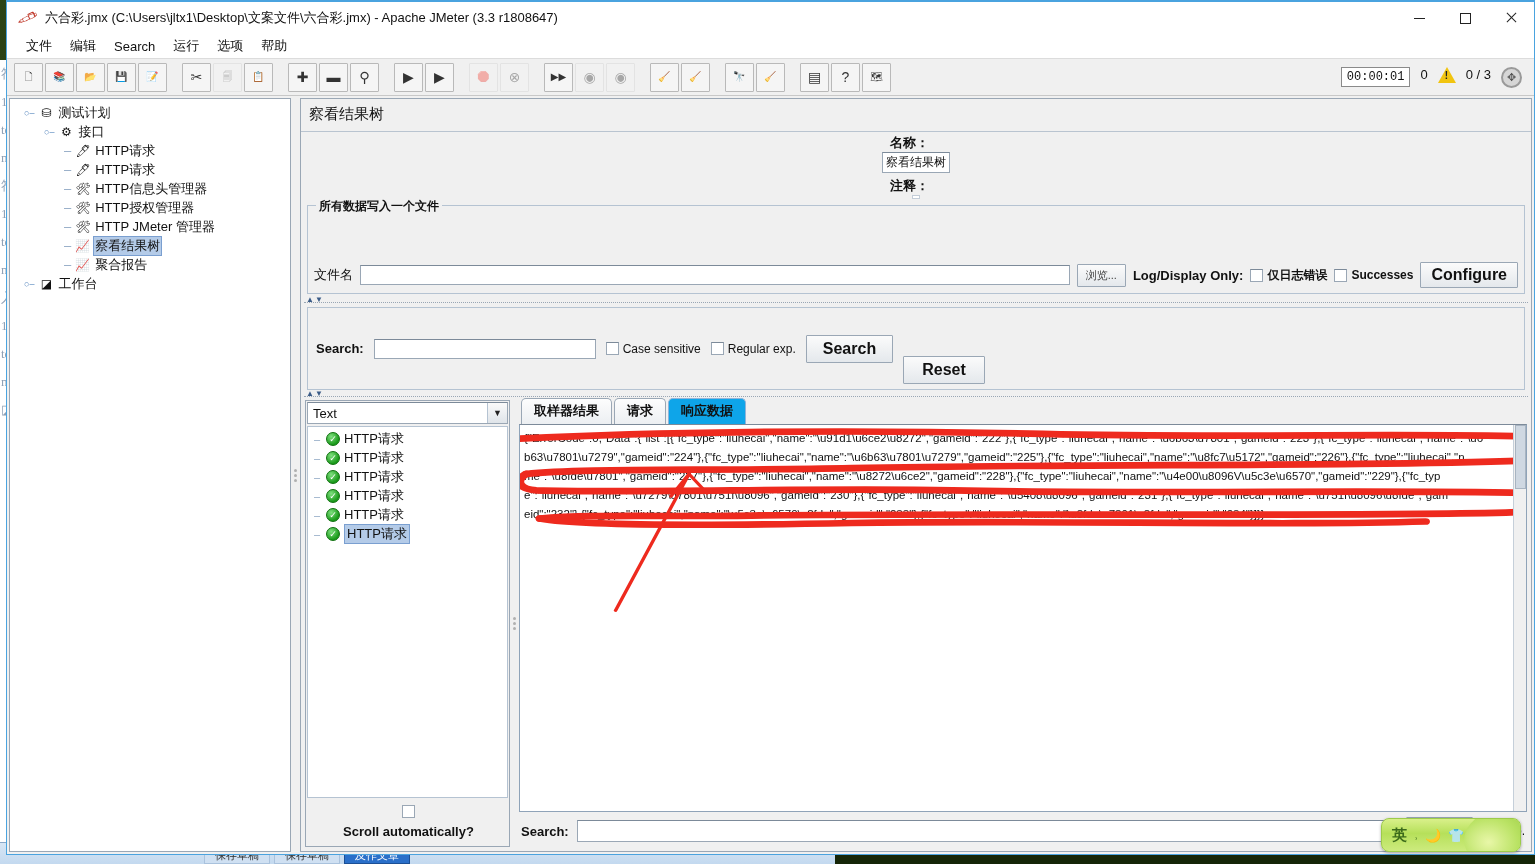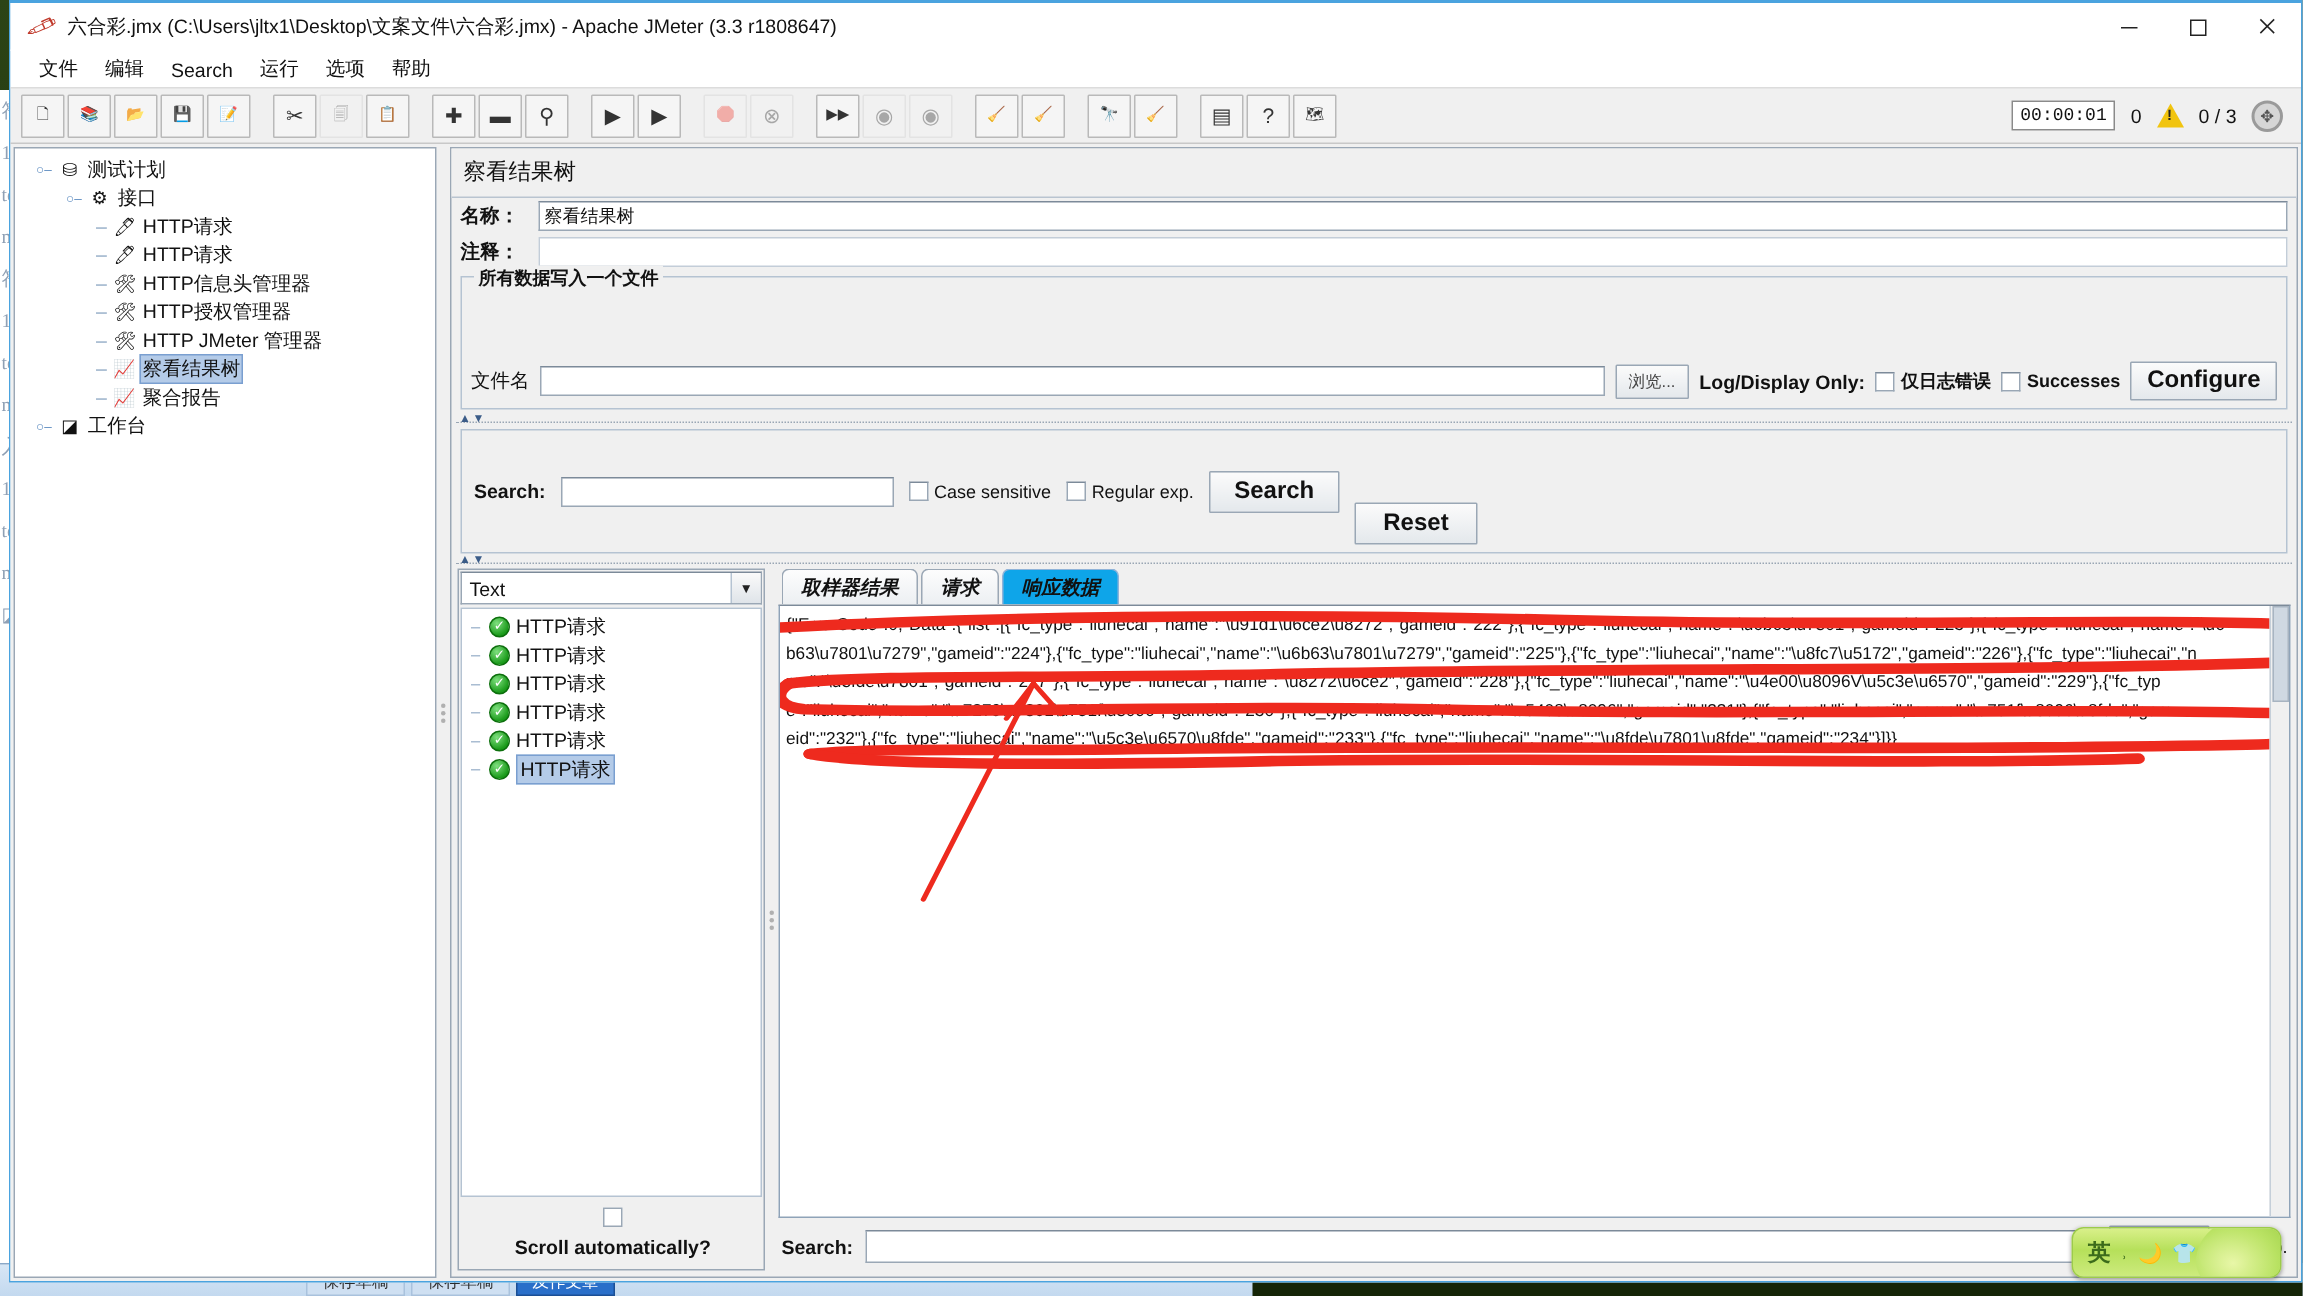--- a/index.html
+++ b/index.html
@@ -105,21 +105,21 @@
   .tb-btn {
     width: 29px; height: 29px; margin: 0 1px;
     border: 1px solid #b9b9b9; background: #f5f5f5;
     display: flex; align-items: center; justify-content: center;
     font-size: 15px; line-height: 1; color: #333;
     border-radius: 1px;
   }
   .tb-btn.disabled { opacity: .38; border-color:#cfcfcf; }
   .tb-sep { width: 13px; }
   .tb-spacer { flex: 1; }
-  #tb-status { display:flex; align-items:center; gap:10px; padding-right:6px; }
+  #tb-status { display:flex; align-items:flex-start; gap:10px; padding-right:6px; }
   #tb-timer {
     border: 1px solid #8a8a8a; background:#fff; color:#111;
     font-family: "Liberation Mono", monospace; font-size: 12px;
     padding: 2px 5px;
   }
   #tb-status .cnt { font-size: 13px; color:#111; }
   .warn-tri {
     width: 0; height: 0; position: relative;
     border-left: 9px solid transparent; border-right: 9px solid transparent;
     border-bottom: 16px solid #f1c40f;
@@ -163,21 +163,21 @@
     flex: 1; margin: 2px 2px 2px 0; min-width: 0;
     border: 1px solid #9aa7b5; background: #f0f0f0;
     display: flex; flex-direction: column;
   }
 
   
   #cfg-title {
     font-size: 15px; color: #111; padding: 6px 8px 7px 8px;
     background:#f0f0f0; border-bottom: 1px solid #b9c4d0;
   }
-  .form-row { display: flex; align-items: center; padding: 2px 6px; font-size: 13px; }
+  .form-row { display: flex; align-items: center; padding: 2px 6px; font-size: 13px; flex-direction: column; }
   .form-row .lbl { width: 52px; font-weight: bold; color:#111; white-space:nowrap; }
   .jtext {
     flex: 1; height: 20px; background:#fff;
     border: 1px solid #9aa7b5; border-top-color:#7c8a99;
     font-size: 12px; color:#111; padding: 1px 3px; line-height: 17px;
     min-width: 0; overflow:hidden; white-space:nowrap;
   }
   .jtext.plain { border:1px solid #c3cdd8; }
 
   .group-box {
@@ -251,21 +251,21 @@
     margin-right: 4px;
   }
   .rl-label.selected { background:#b4cbe8; border:1px solid #7a9fd0; padding: 0 2px; }
   #scroll-auto { display:flex; align-items:center; gap:6px; padding: 6px 6px 7px 8px; font-size: 13px; font-weight:bold; color:#111;flex-direction:column; }
 
   #vsplit { width: 9px; flex: 0 0 9px; display:flex; flex-direction:column; align-items:center; justify-content:center; gap:2px;}
   #vsplit .grip { width:3px; height:3px; border-radius:50%; background:#b0b0b0; }
 
   #results-right { flex: 1; min-width: 0; display:flex; flex-direction:column; }
 
-  #tabs { display:flex; height: 24px; gap: 2px; padding-left: 2px; font-style: italic; }
+  #tabs { display:flex; align-items:flex-end; height: 24px; gap: 2px; padding-left: 2px; }
   .tab {
     font-size: 13px; font-weight:bold; color:#111;
     padding: 3px 12px 4px 12px;
     border: 1px solid #9aa7b5; border-bottom: none;
     background: linear-gradient(180deg,#fdfdfd,#eceff2);
     border-radius: 5px 5px 0 0;
   }
   .tab.active { background: #0ea5e9; border-color:#8fb3d9; }
 
   #resp-area {

